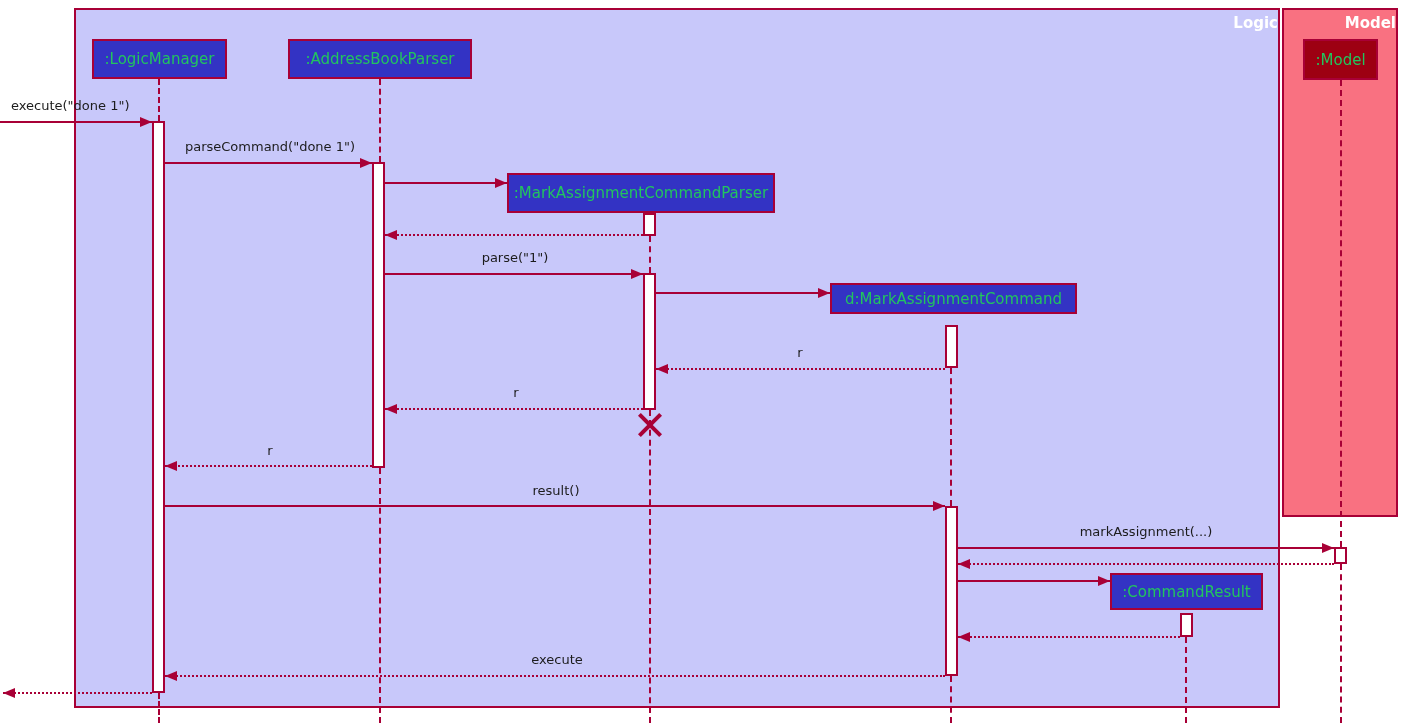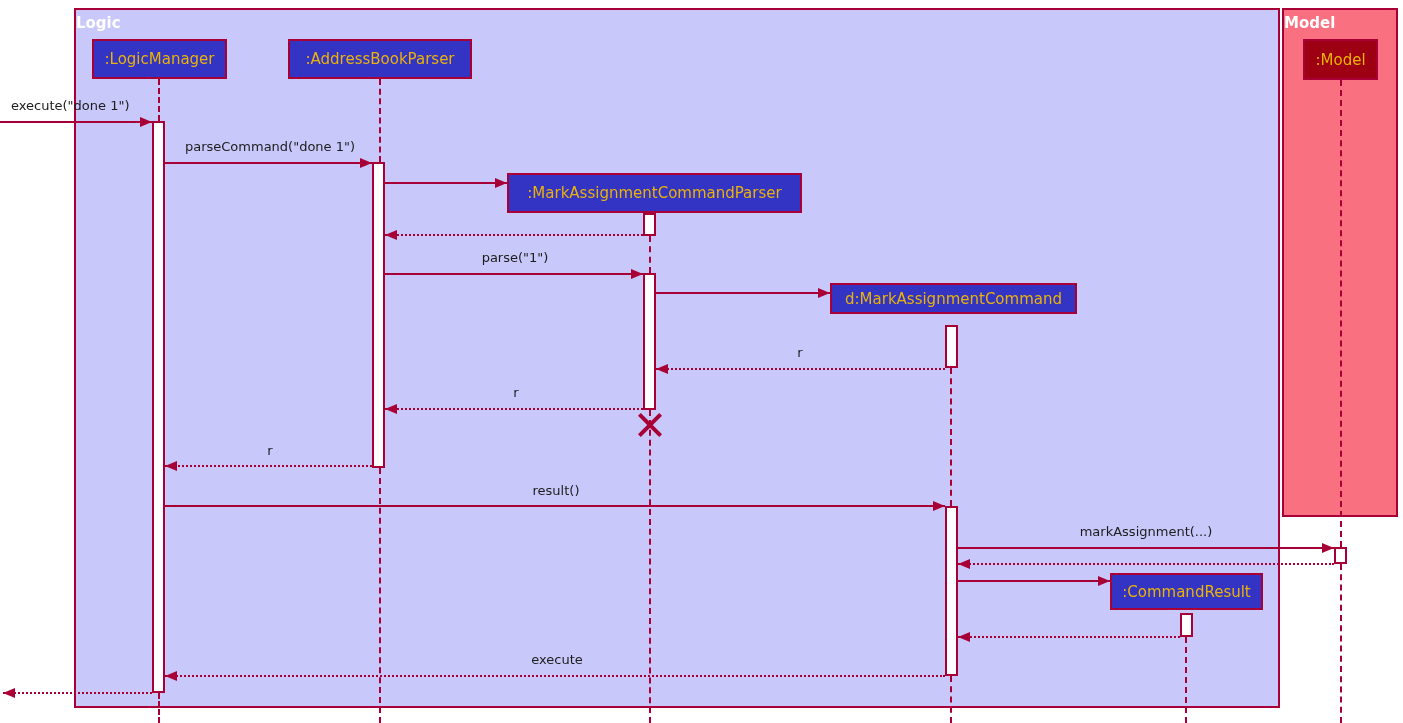--- a/index.html
+++ b/index.html
@@ -10,40 +10,40 @@
     width: 1403px;
     height: 723px;
     background: #ffffff;
     overflow: hidden;
   }
   .frame { position: absolute; border: 2px solid #A80036; }
   .frame.logic { left: 74px; top: 8px; width: 1206px; height: 700px; background: #C8C8FA; }
   .frame.model { left: 1282px; top: 8px; width: 116px; height: 509px; background: #F97181; }
   .frame-title {
     position: absolute; top: 4px; left: 0; right: 0;
-    text-align: left; color: #ffffff; font-weight: bold; font-size: 15px;
+    text-align: right; color: #ffffff; font-weight: bold; font-size: 15px;
   }
   .lifeline { position: absolute; width: 0; border-left: 2px dashed #A80036; }
   .act {
     position: absolute; width: 13px;
     background: #ffffff; border: 2px solid #A80036;
   }
   .msg { position: absolute; height: 0; }
   .msg.solid  { border-top: 2px solid  #A80036; }
   .msg.dotted { border-top: 2px dotted #A80036; }
   .head {
     position: absolute; width: 0; height: 0; top: -6px;
     border-top: 5px solid transparent; border-bottom: 5px solid transparent;
   }
   .head.r { right: 0; border-left: 12px solid #A80036; }
   .head.l { left: 0;  border-right: 12px solid #A80036; }
   .phead {
     position: absolute; display: flex; align-items: center; justify-content: center;
     background: #3333C4; border: 2px solid #A80036;
-    color: #eab308; font-size: 15px; white-space: nowrap;
+    color: #22c55e; font-size: 15px; white-space: nowrap;
   }
   .phead.model-p { background: #9D0012; }
   .mlabel {
     position: absolute; transform: translateX(-50%);
     font-size: 13px; color: #1c1c1c; white-space: nowrap; line-height: 16px;
   }
   .mlabel.found { transform: none; }
   .destroy { position: absolute; width: 26px; height: 26px; }
   .destroy::before, .destroy::after {
     content: ""; position: absolute; left: -2px; top: 11px;
@@ -135,21 +135,21 @@
     </div>
 
   <div class="destroy" style="left:637px; top:412px"></div>
 
   <div class="phead" style="left:92px;   top:39px;  width:135px; height:40px">
     <span>:LogicManager</span>
   </div>
   <div class="phead" style="left:288px;  top:39px;  width:184px; height:40px">
     <span>:AddressBookParser</span>
   </div>
-  <div class="phead" style="left:507px;  top:173px; width:295px; height:40px">
+  <div class="phead" style="left:507px;  top:173px; width:268px; height:40px">
     <span>:MarkAssignmentCommandParser</span>
   </div>
   <div class="phead" style="left:830px;  top:283px; width:247px; height:31px">
     <span>d:MarkAssignmentCommand</span>
   </div>
   <div class="phead" style="left:1110px; top:573px; width:153px; height:37px">
     <span>:CommandResult</span>
   </div>
   <div class="phead model-p" style="left:1303px; top:39px; width:75px; height:41px">
     <span>:Model</span>

